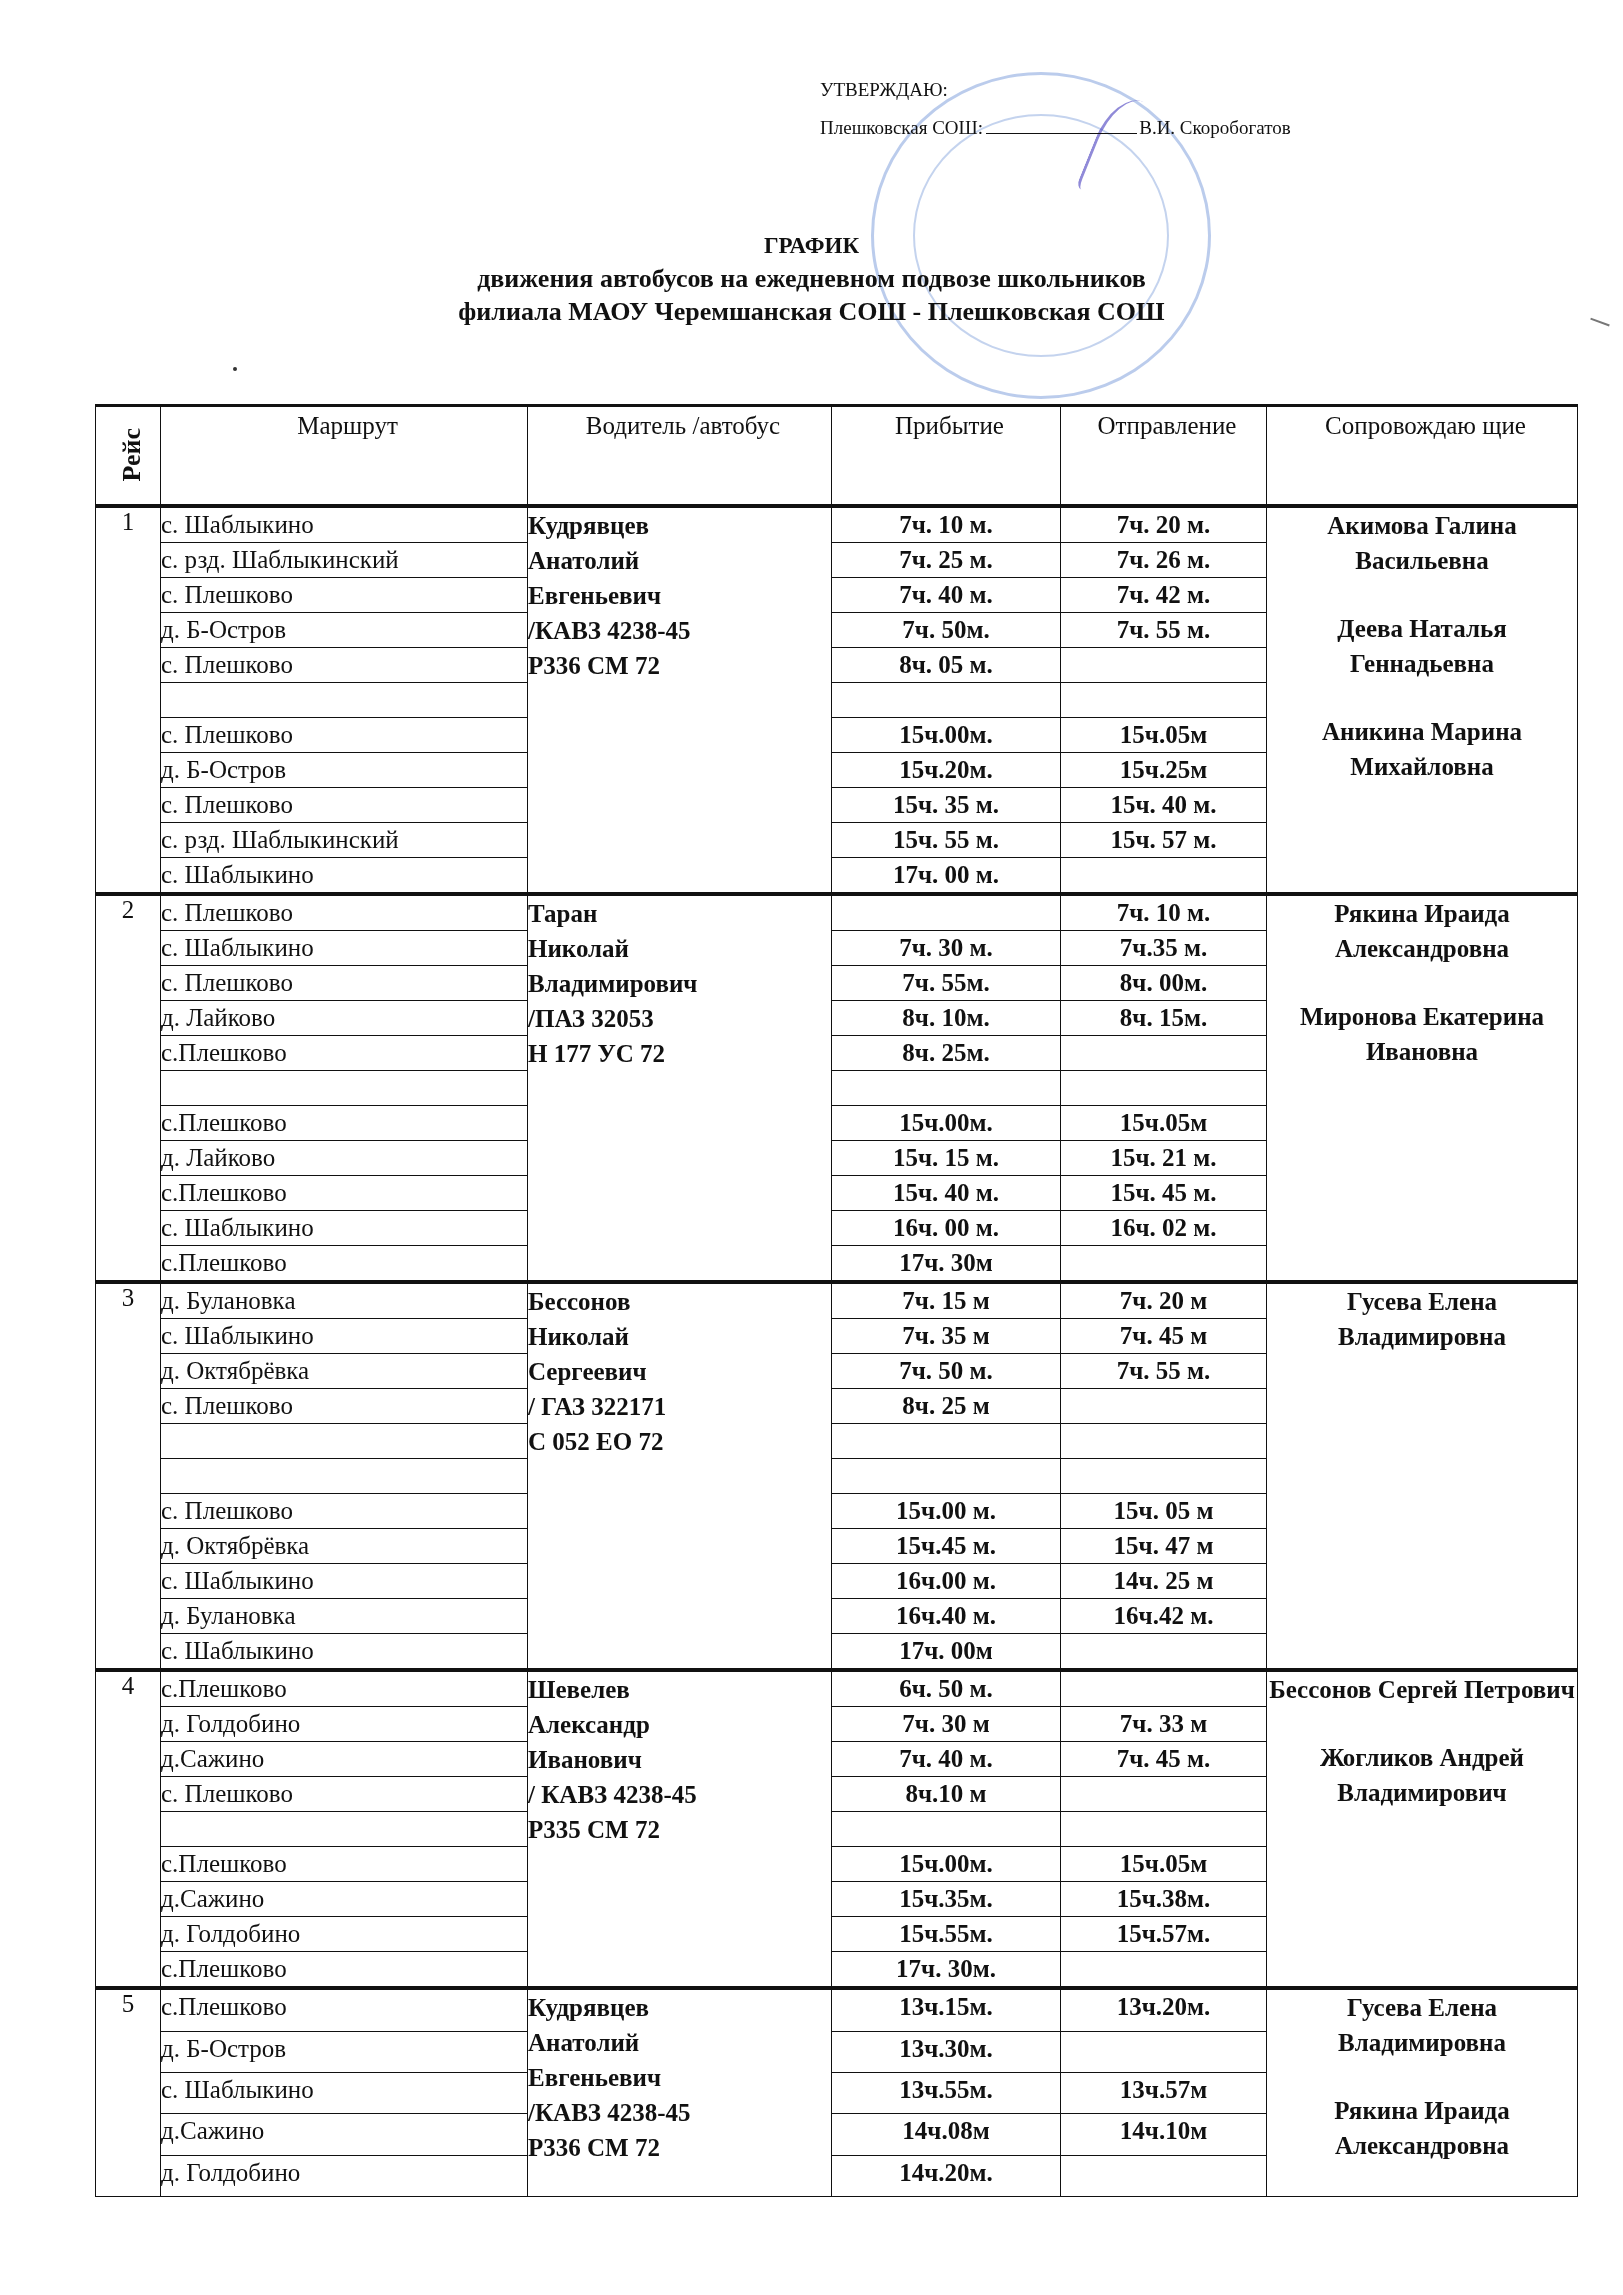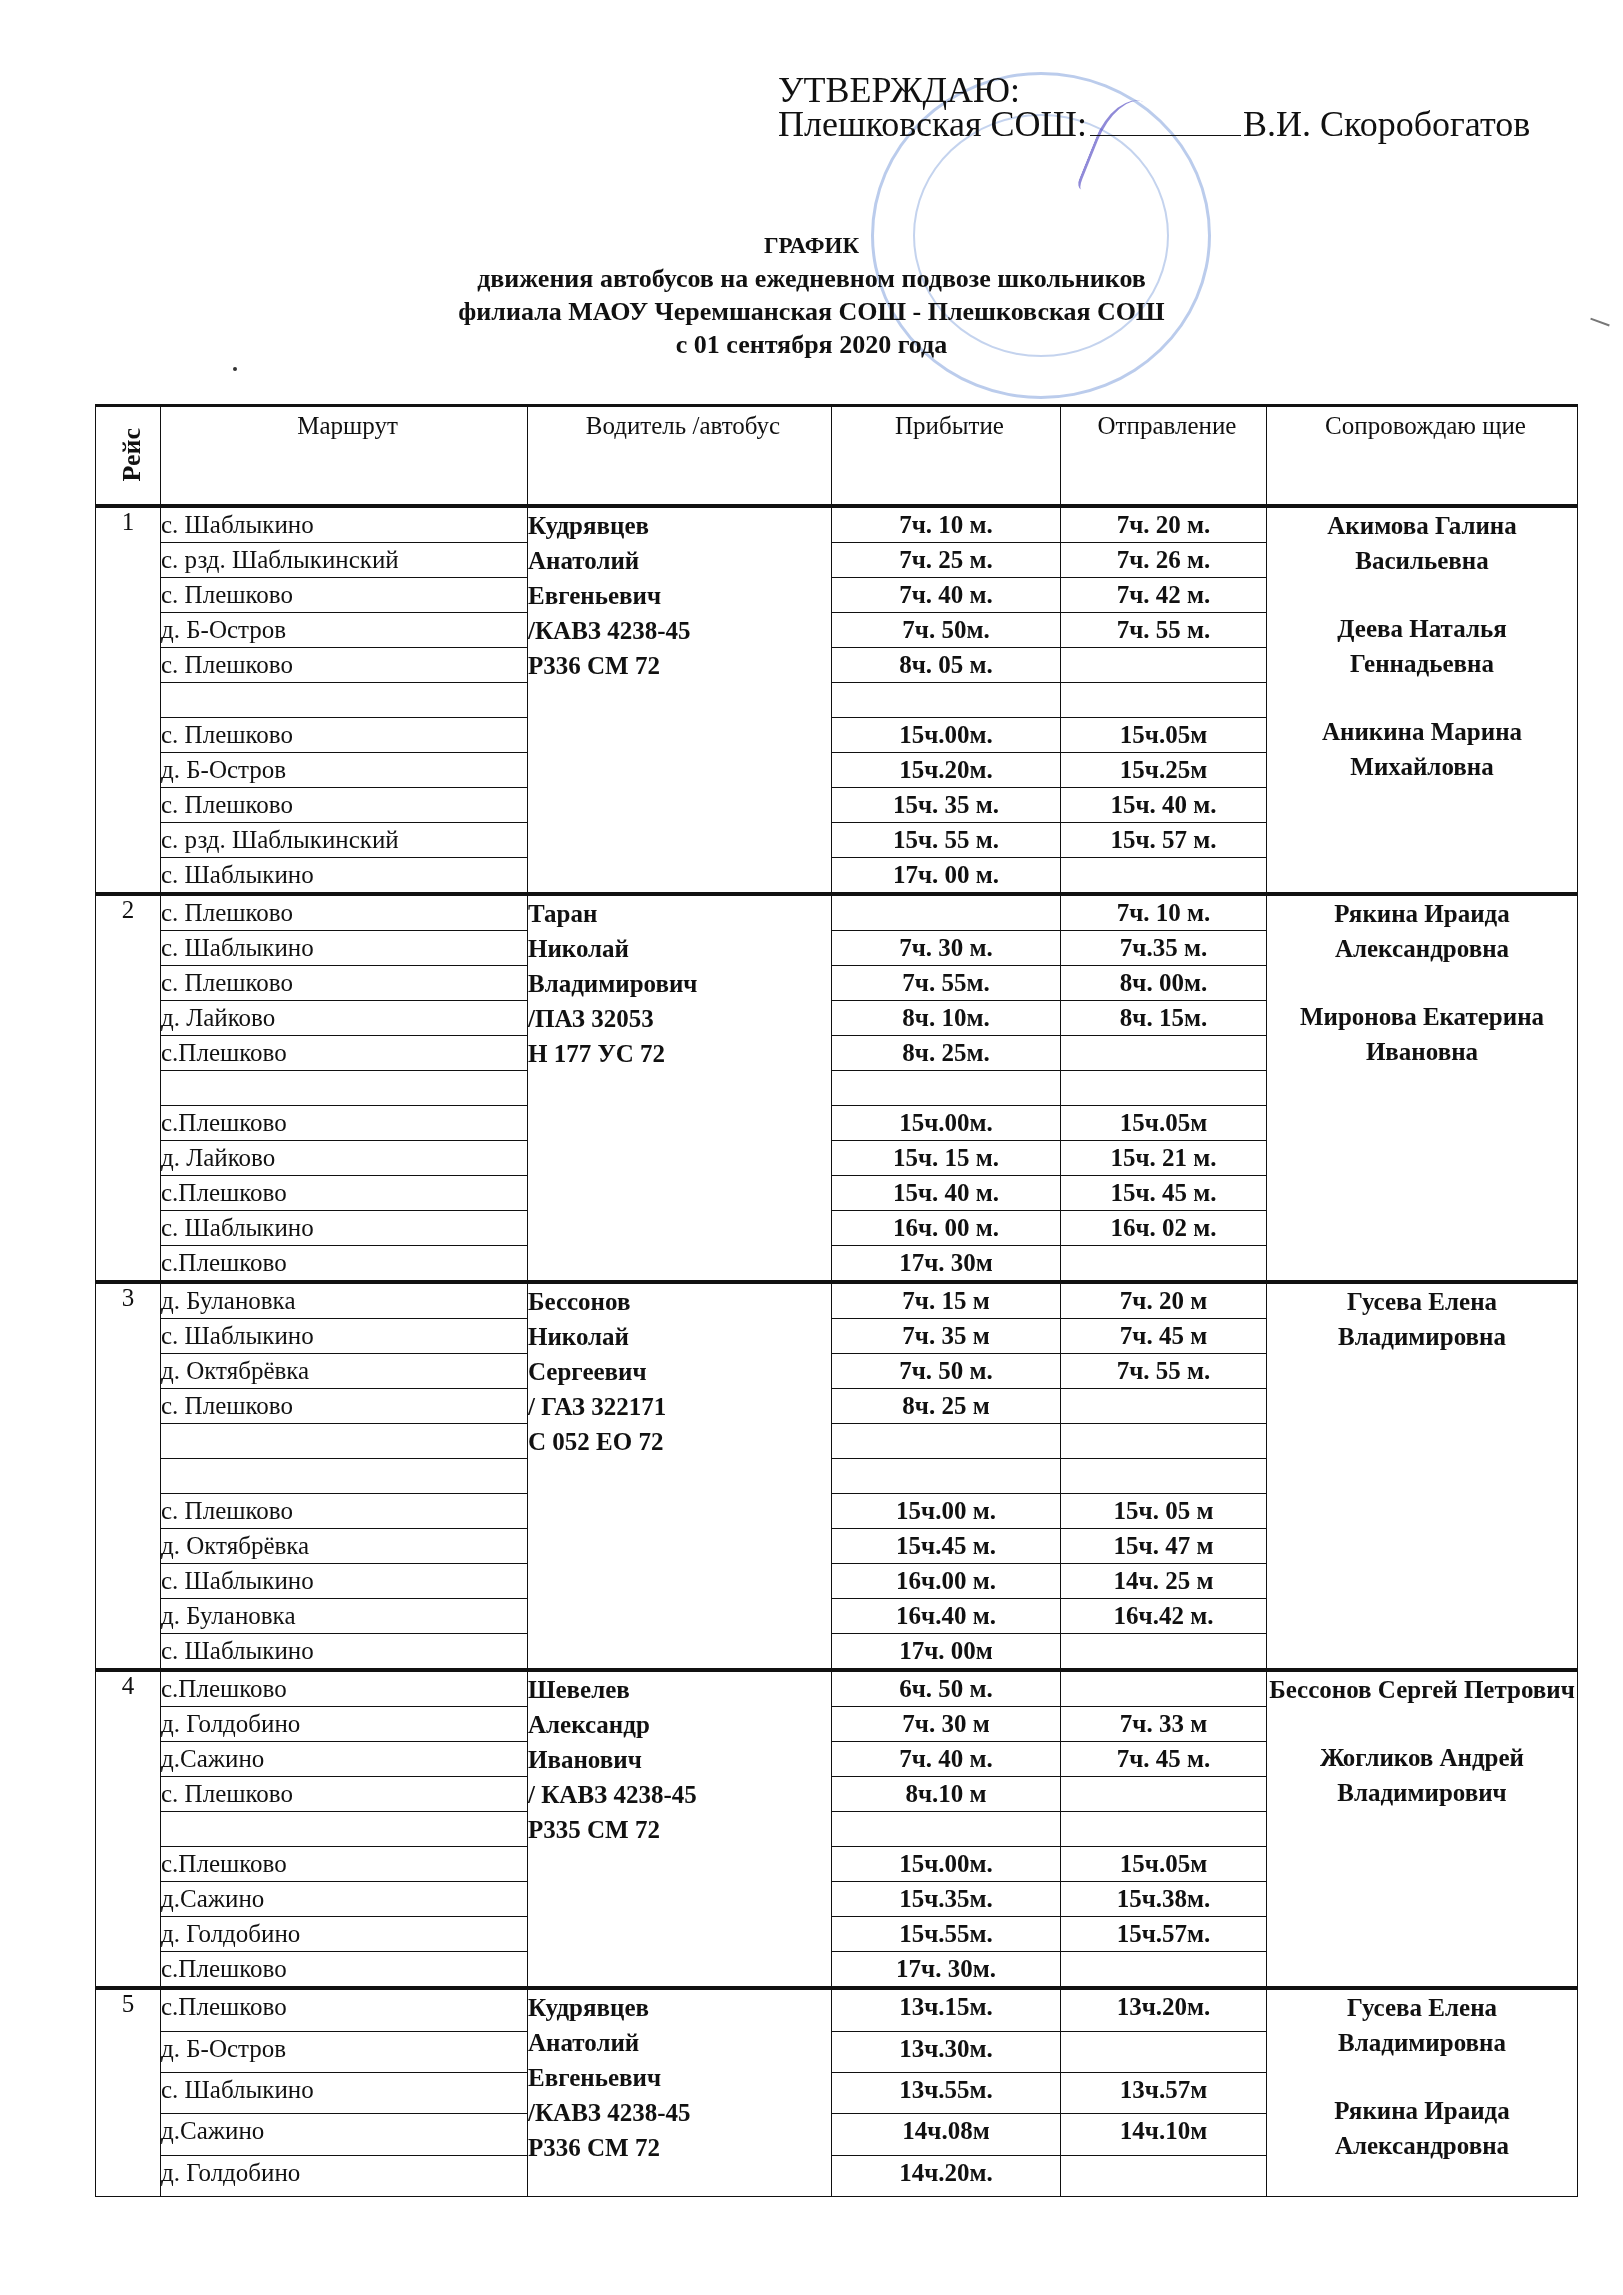--- a/index.html
+++ b/index.html
@@ -1,18 +1,18 @@
 <!DOCTYPE html>
 <html style="font-size:10.5px"><head>
 <meta charset="utf-8">
 <style>
   html, body { margin: 0; padding: 0; background: #ffffff; }
   body { width: 1623px; height: 2295px; position: relative; overflow: hidden;
          font-family: "Liberation Serif", "DejaVu Serif", serif; color: #111; }
-  .approve { position: absolute; left: 778px; top: 73px; font-size: 36px; line-height: 34px; }
+  .approve { position: absolute; left: 820px; top: 73px; font-size: 19px; line-height: 34px; }
   .approve .line { white-space: nowrap; }
   .sig-blank { display: inline-block; width: 151px; border-bottom: 1.3px solid #111; height: 26px; vertical-align: baseline; margin: 0 2.6px; }
   .stamp { position: absolute; left: 871px; top: 72px; width: 340px; height: 327px; border-radius: 50%;
            border: 3.9px solid rgba(60,110,200,0.35); box-sizing: border-box; pointer-events: none; }
   .stamp::after { content: ""; position: absolute; left: 39px; top: 39px; right: 39px; bottom: 39px; border-radius: 50%;
            border: 2.6px solid rgba(60,110,200,0.30); }
   .signature { position: absolute; left: 1093px; top: 98px; width: 59px; height: 105px; border-left: 3.3px solid rgba(70,60,190,0.6);
                border-radius: 50% 10% 50% 10%; transform: rotate(22deg); pointer-events: none; }
   .title { position: absolute; left: 0; width: 1623px; top: 229px; text-align: center; font-weight: bold; font-size: 26px; line-height: 33px; }
   .title .big { font-size: 23px; }
@@ -46,21 +46,20 @@
   <div class="line">УТВЕРЖДАЮ:</div>
   <div class="line">
     <span>Плешковская СОШ:</span><span class="sig-blank"></span><span>В.И. Скоробогатов</span>
   </div>
 </div>
 
 <div class="title">
   <div class="big">ГРАФИК</div>
   <div>движения автобусов на ежедневном подвозе школьников</div>
   <div>филиала МАОУ Черемшанская СОШ - Плешковская СОШ</div>
-  <div>с 01 сентября 2020 года</div>
 </div>
 
 <table class="sched">
   <colgroup>
       <col class="c0">
       <col class="c1">
       <col class="c2">
       <col class="c3">
       <col class="c4">
       <col class="c5">

